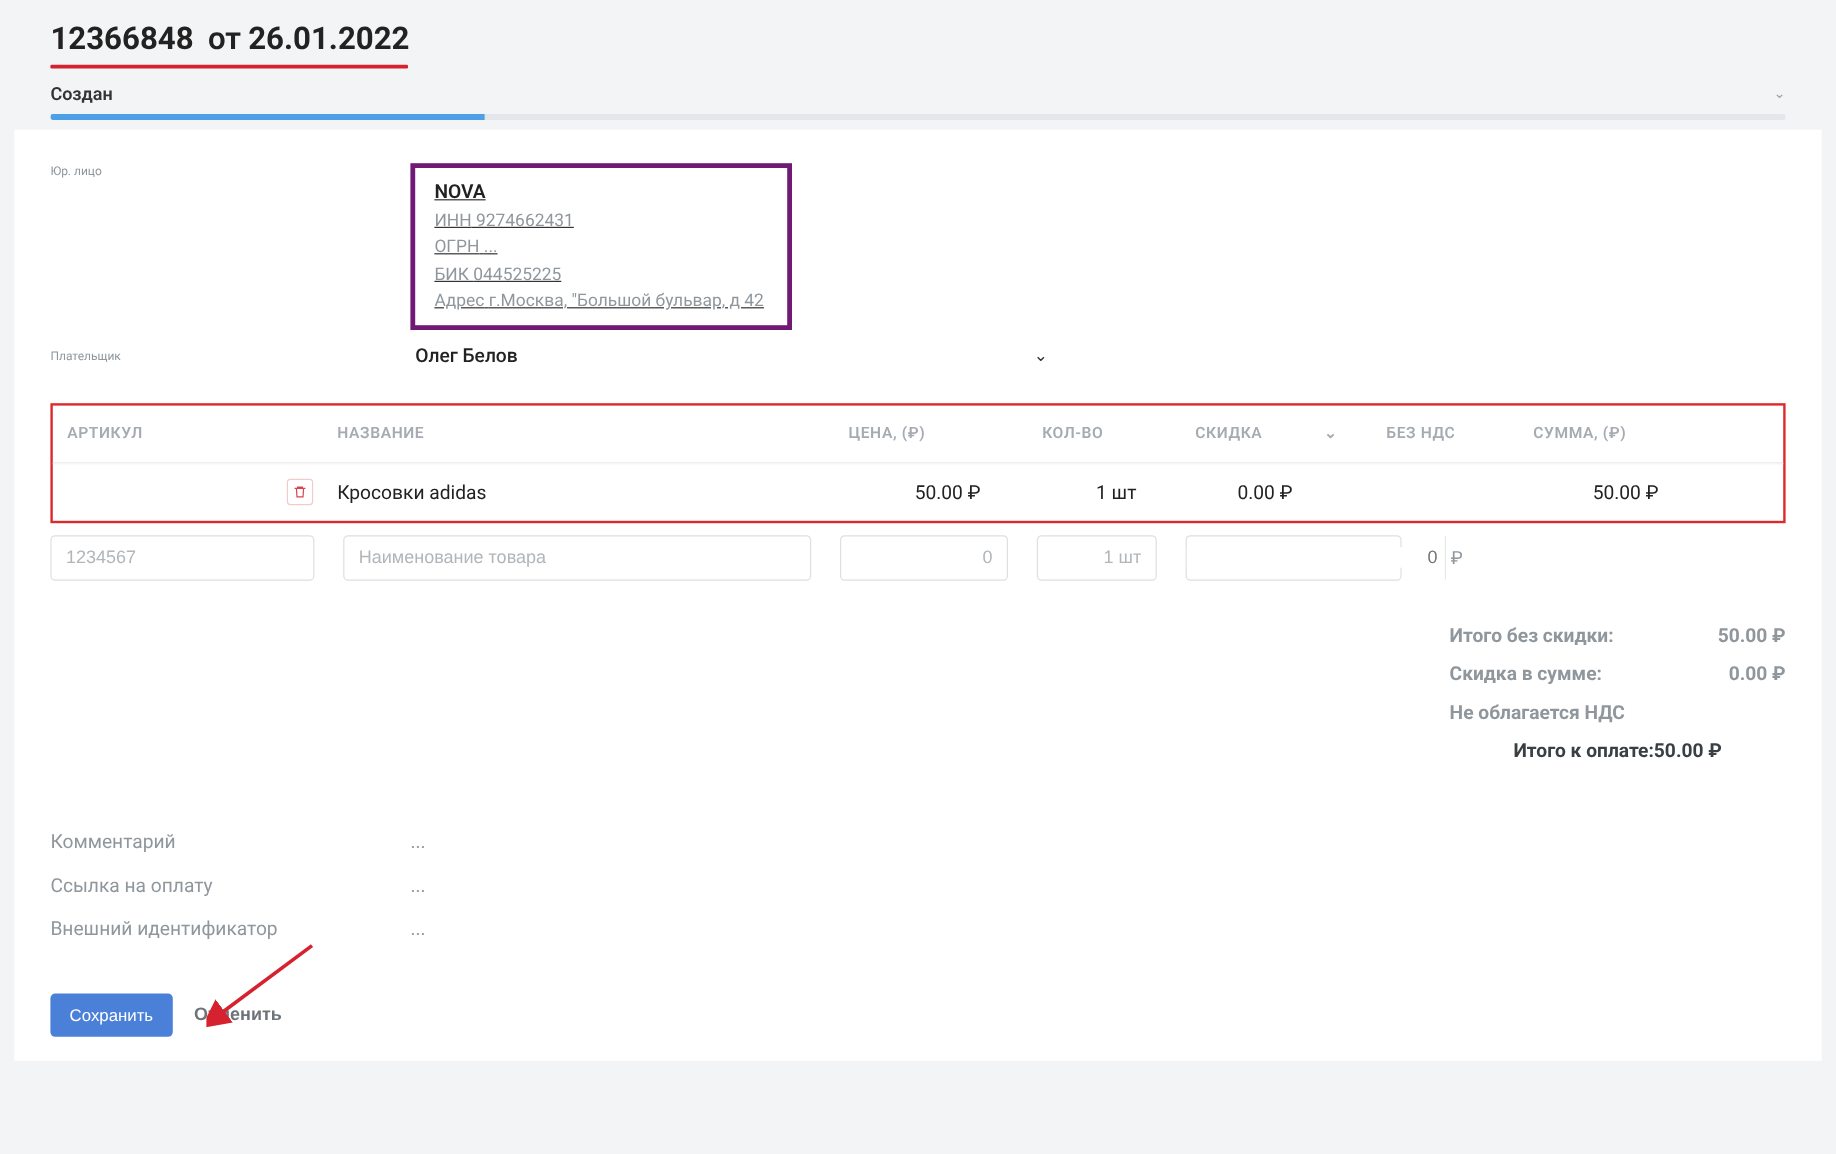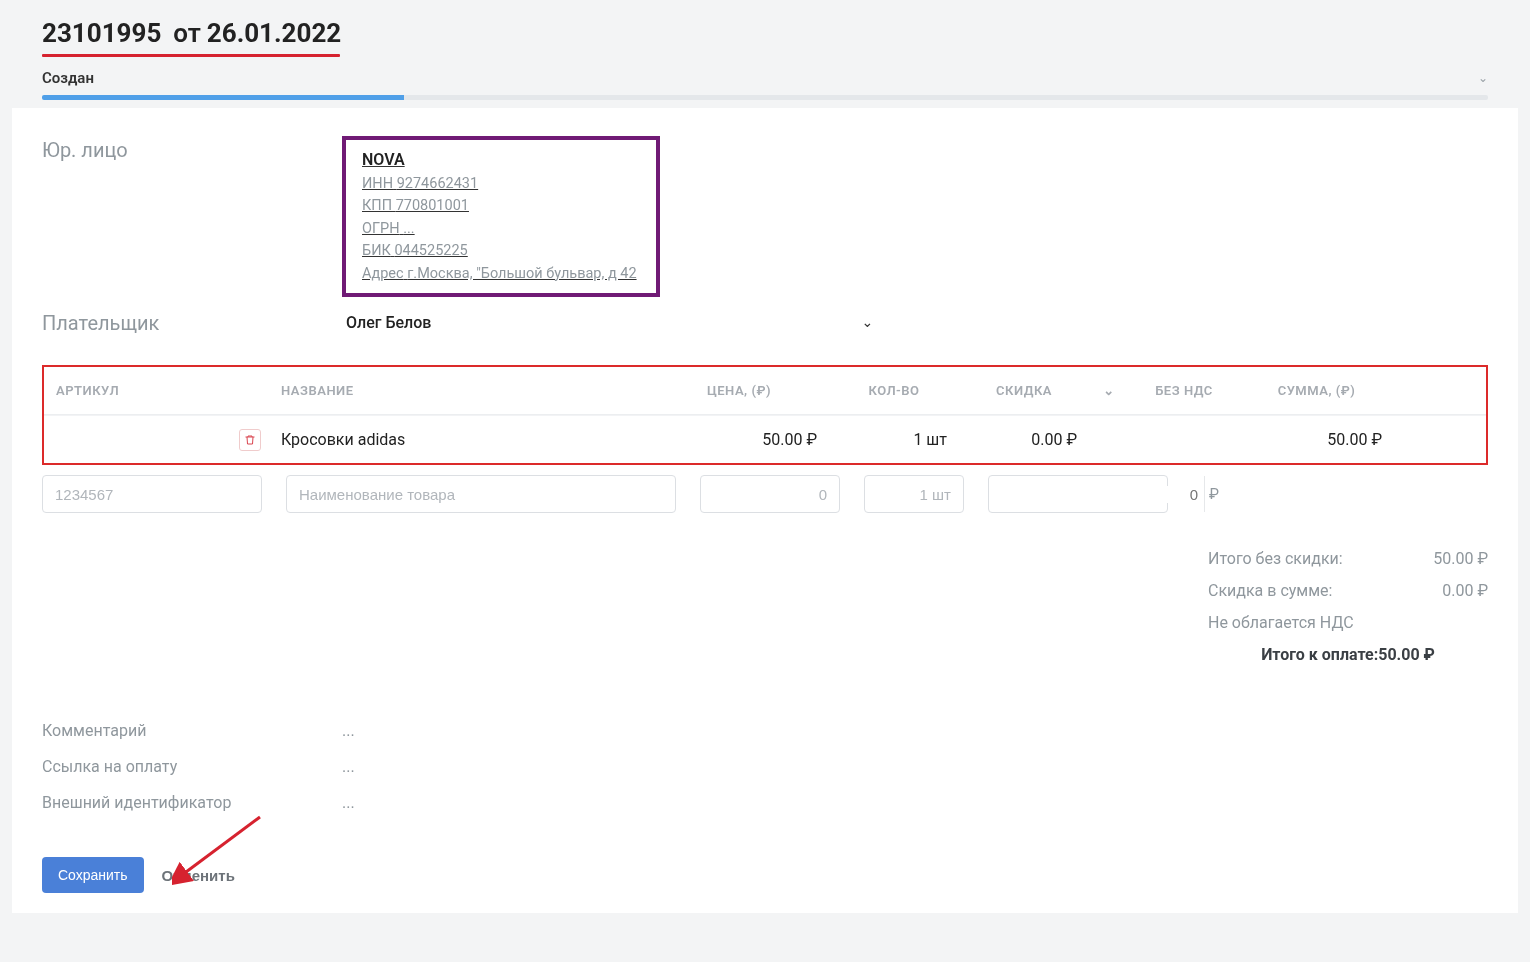--- a/index.html
+++ b/index.html
@@ -62,21 +62,21 @@
 }
 
 .field-row {
   display: flex;
   align-items: flex-start;
   margin-bottom: 8px;
 }
 .field-label {
   width: 300px;
   color: #8f979d;
-  font-size: 20px;
+  font-size: 10px;
   padding-top: 2px;
 }
 .entity-box {
   border: 4px solid #701a75;
   padding: 10px 16px 8px 16px;
   min-width: 318px;
   text-decoration: underline;
 }
 .entity-name {
   font-weight: 600;
@@ -187,20 +187,21 @@
   margin-top: 30px;
   margin-left: auto;
   width: 280px;
 }
 .totals-row {
   display: flex;
   justify-content: space-between;
   font-size: 16px;
   color: #8f979d;
   line-height: 2;
+  font-weight: bold;
 }
 .totals-row .val { color: #8f979d; }
 .totals-row.final { font-weight: 700; color: #3a3f44; justify-content: center; }
 .totals-row.final .val { color: #3a3f44; }
 
 
 .meta-block { margin-top: 50px; }
 .meta-row {
   display: flex;
   align-items: flex-start;
@@ -246,21 +247,21 @@
   pointer-events: none;
 }
 .arrow-annot svg { width: 100px; height: 80px; }
 </style>
 </head>
 <body>
 
 <div class="page">
 
   <div class="title-row">
-    <span class="order-title">23101995</span>
+    <span class="order-title">12366848</span>
     <span class="order-title" style="font-weight:600">от</span>
     <span class="order-title" style="margin-left:-6px">26.01.2022</span>
   </div>
   <div class="title-underline"></div>
 
   <div class="status-row">
     <span class="status-label">Создан</span>
     <span class="status-spacer"></span>
     <span class="chev">⌄</span>
   </div>
@@ -269,21 +270,20 @@
       <div class="segR"></div>
   </div>
 
   <div class="white-card">
 
     <div class="field-row">
       <div class="field-label">Юр. лицо</div>
       <div class="entity-box">
         <div class="entity-name">NOVA</div>
         <div class="entity-line"><span>ИНН</span>  <span>9274662431</span></div>
-        <div class="entity-line"><span>КПП</span>  <span>770801001</span></div>
         <div class="entity-line"><span>ОГРН</span>  <span>...</span></div>
         <div class="entity-line"><span>БИК</span>  <span>044525225</span></div>
         <div class="entity-line"><span>Адрес</span>  <span>г.Москва, "Большой бульвар, д 42</span></div>
       </div>
     </div>
 
     <div class="payer-row">
       <div class="field-label">Плательщик</div>
       <div class="payer-value">Олег Белов</div>
       <div class="payer-spacer"></div>

